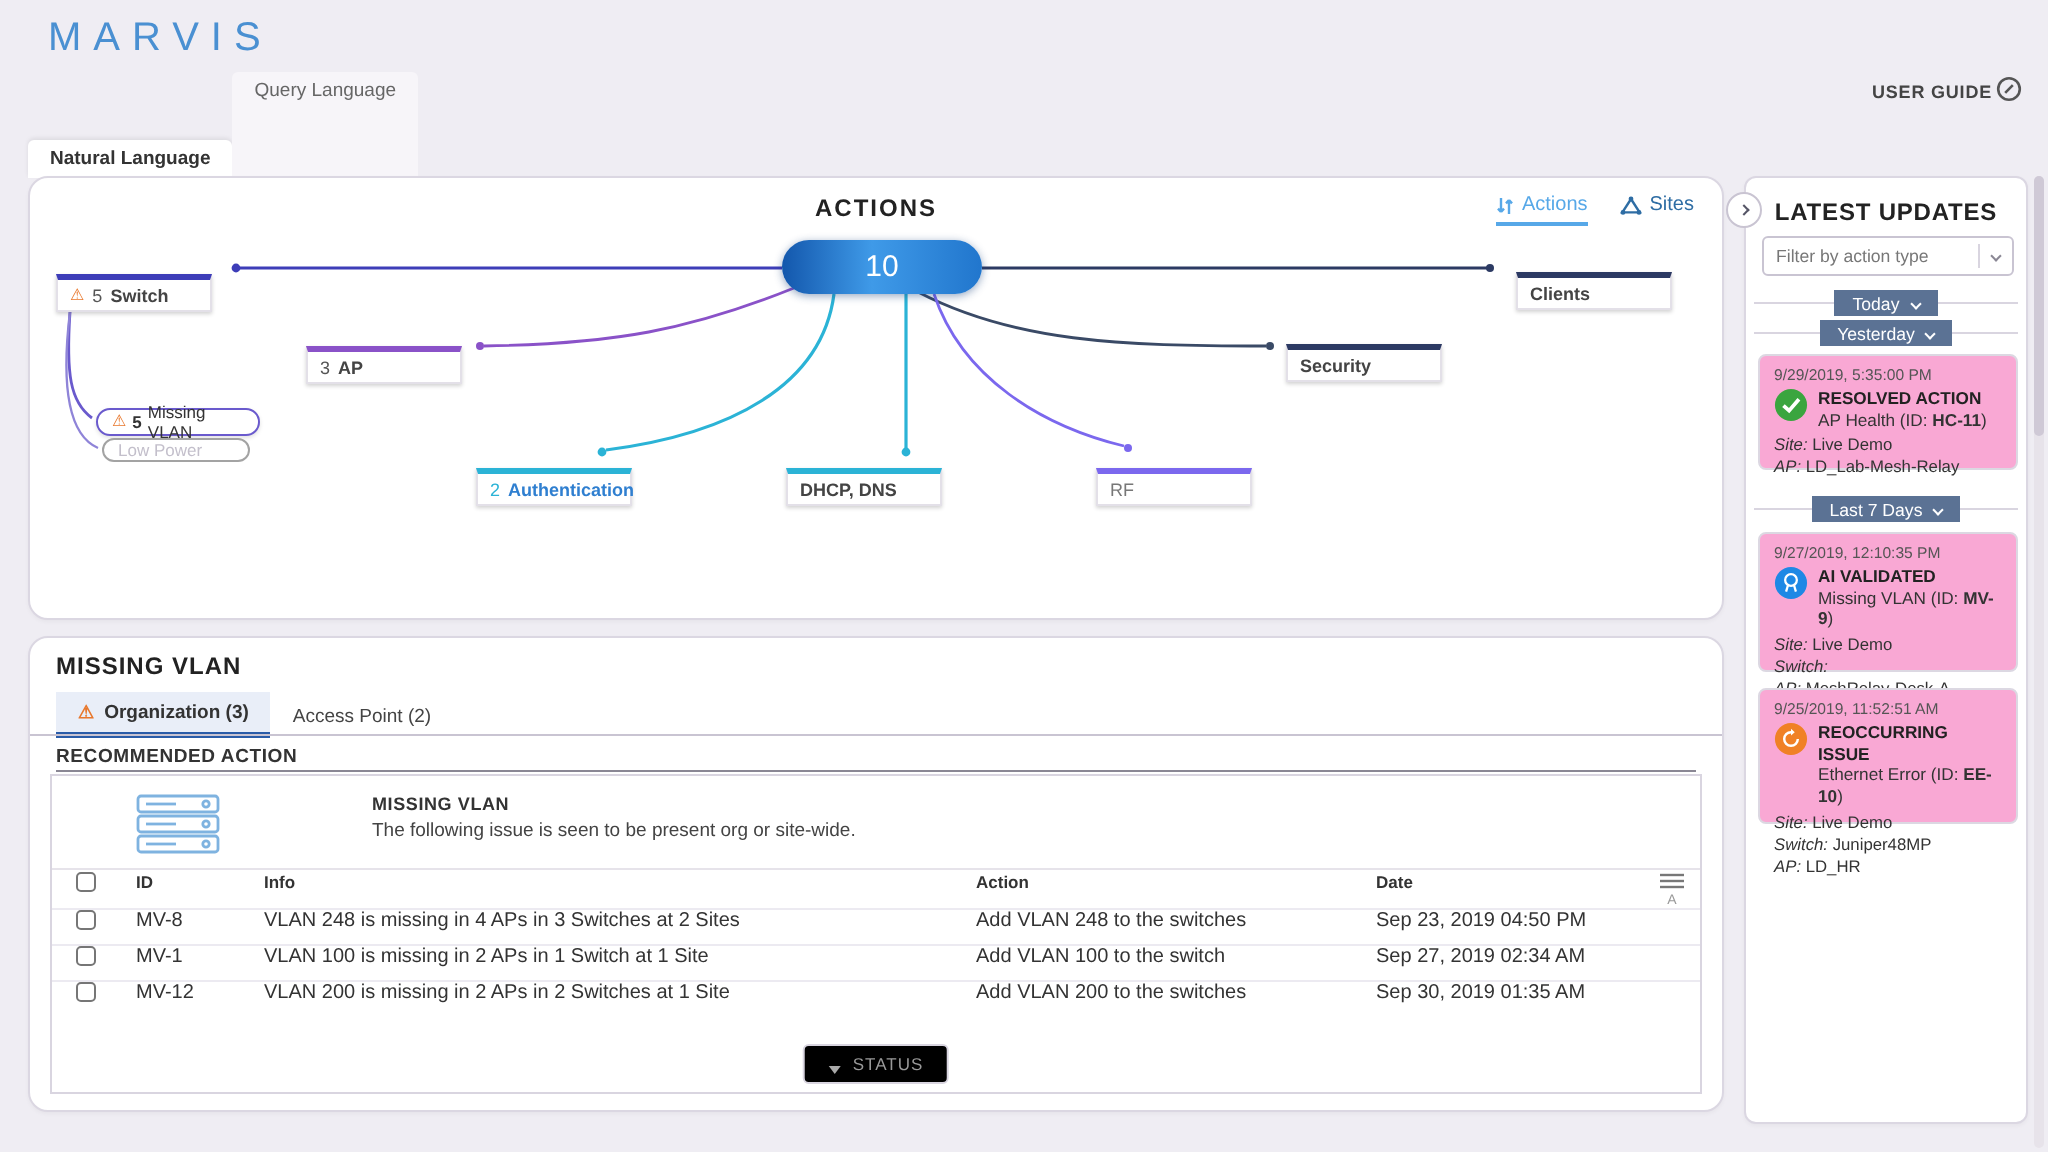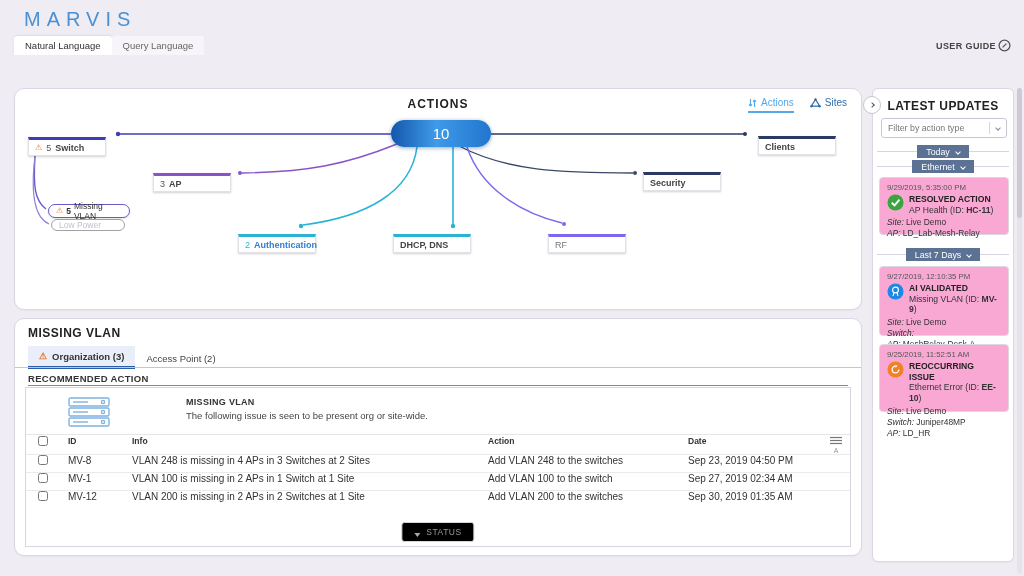--- a/index.html
+++ b/index.html
@@ -5,21 +5,21 @@
   * { margin:0; padding:0; box-sizing:border-box; }
   html,body { width:1024px; height:576px; }
   body { font-family:"Liberation Sans", sans-serif; background:#efedf3; overflow:hidden; }
   .abs { position:absolute; }
   .page { position:relative; width:1024px; height:576px; background:#efedf3; }
 
   
   .logo { left:24px; top:8px; font-size:20px; color:#4a90d2; letter-spacing:6px; font-weight:400; }
   .header-tabs { left:14px; top:36px; display:flex; }
   .htab { padding:4px 11px; font-size:9.5px; color:#666; background:#f7f5f9; border-radius:3px 3px 0 0; cursor:pointer; }
-  .htab.active { background:#fff; color:#333; font-weight:normal; box-shadow:0 -1px 2px rgba(0,0,0,.08); }
+  .htab.active { background:#fff; color:#333; font-weight:bold; box-shadow:0 -1px 2px rgba(0,0,0,.08);margin-top:34px; }
   .user-guide { left:936px; top:41px; font-size:9px; font-weight:bold; color:#444; letter-spacing:.4px; cursor:pointer; }
   .help-icon { left:998px; top:38px; width:13px; height:13px; cursor:pointer; }
 
   .search-bar { left:14px; top:58px; width:996px; height:21px; background:#fff; border:1px solid #c9c4d2; border-radius:3px; padding:0 10px; font-size:10.5px; color:#333; font-family:"Liberation Sans",sans-serif; }
   .search-bar::placeholder { color:#9a96a3; }
 
   
   .panel { background:#fff; border:1px solid #dbd7e2; border-radius:10px; box-shadow:0 1px 2px rgba(0,0,0,.04); }
   .diagram-panel { left:14px; top:88px; width:848px; height:222px; }
   .bottom-panel { left:14px; top:318px; width:848px; height:238px; }
@@ -229,21 +229,21 @@
     <div class="group-row g-today">
       <div class="group-line"></div>
       <button class="group-pill">
         <span>Today</span>
           <span class="chev"></span>
       </button>
     </div>
     <div class="group-row g-yest">
       <div class="group-line"></div>
       <button class="group-pill">
-        <span>Ethernet</span>
+        <span>Yesterday</span>
           <span class="chev"></span>
       </button>
     </div>
 
     <div class="ucard uc1">
       <div class="uts">9/29/2019, 5:35:00 PM</div>
       <div class="urow">
         <svg class="uicon" viewBox="0 0 18 18">
           <circle cx="9" cy="9" r="8.5" fill="#3aa53f"></circle>
             <path d="M5 9.3 L8 12 L13.2 6" stroke="#fff" stroke-width="2" fill="none"></path>

